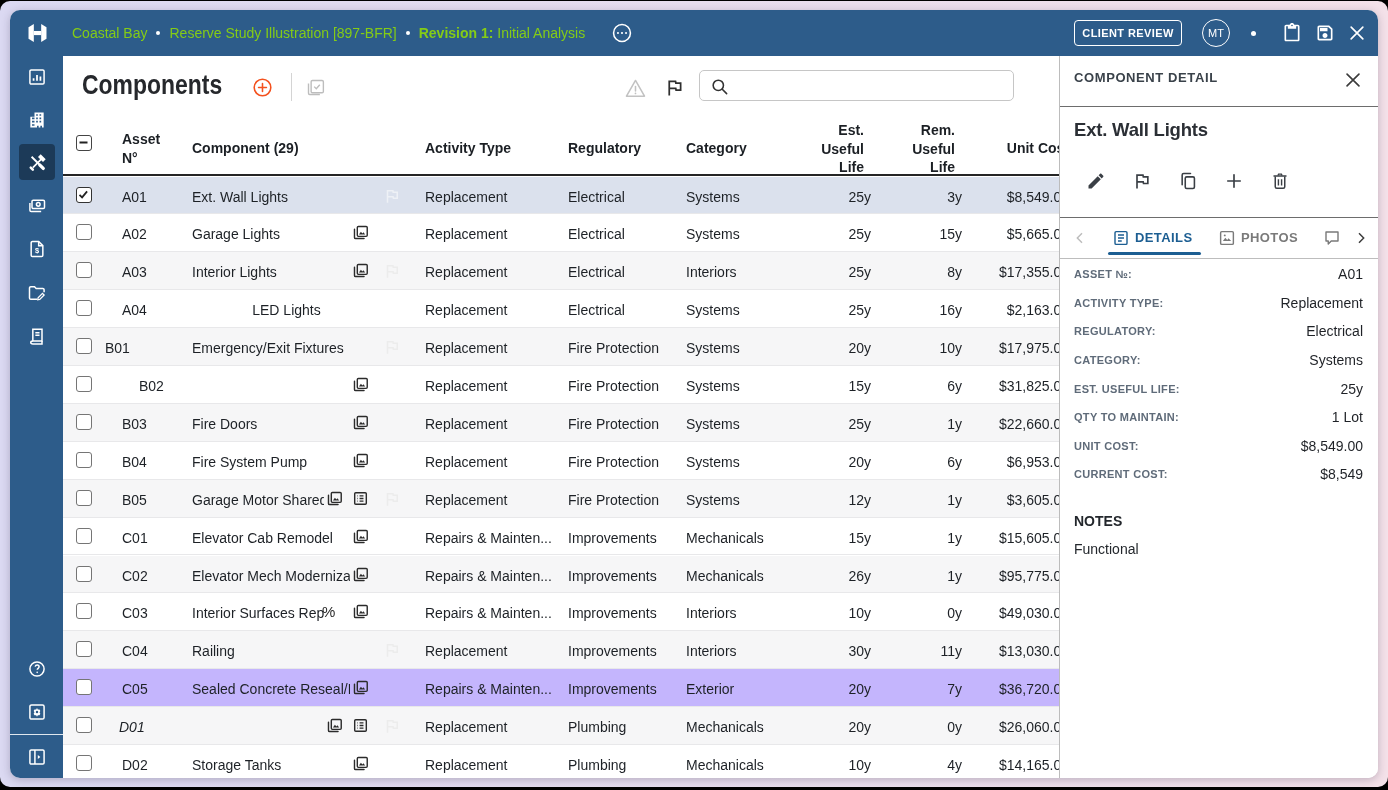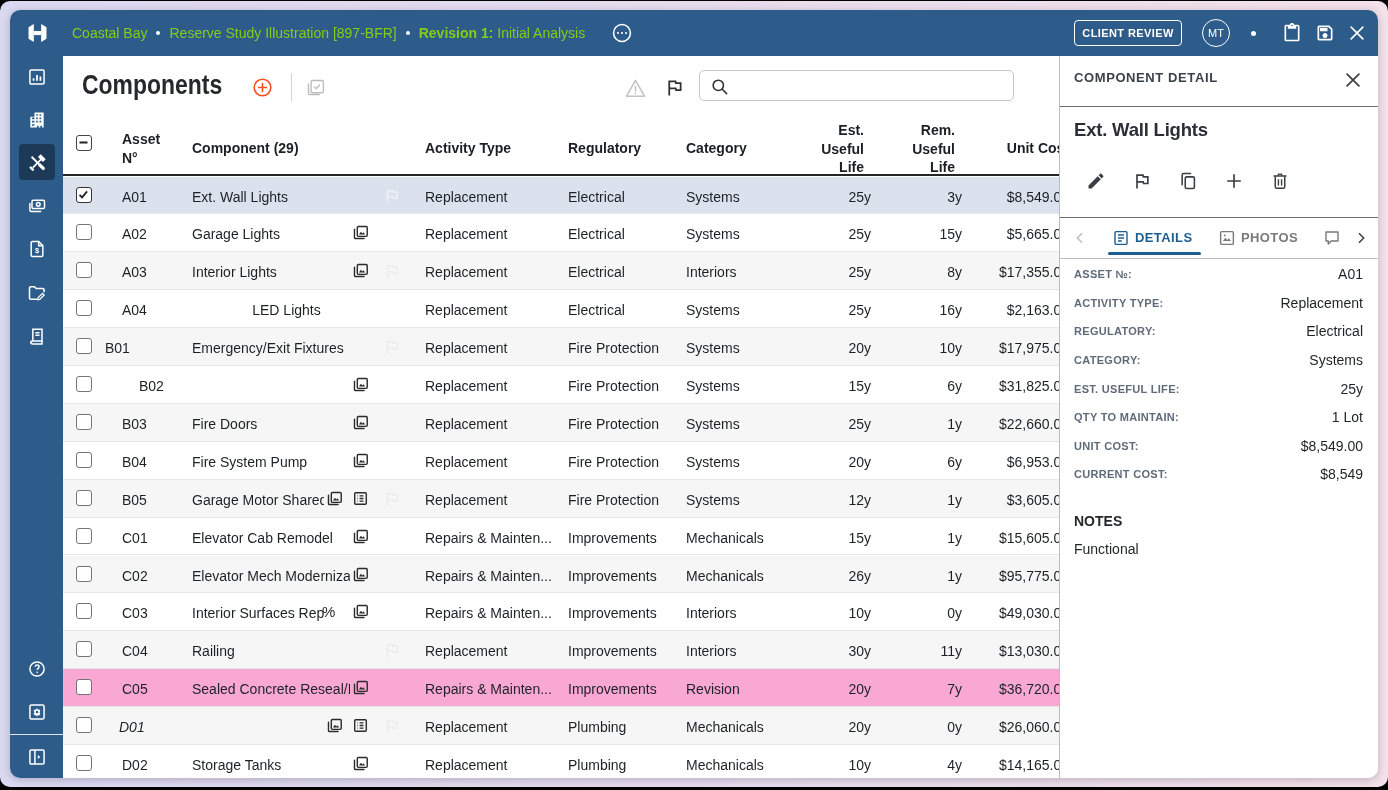--- a/index.html
+++ b/index.html
@@ -397,32 +397,32 @@
    <span class="fl"><svg width="18" height="18" viewBox="0 0 24 24" fill="#ececec">
                 <path d="M12.36 6l.4 2H18v6h-3.36l-.4-2H7V6h5.36M14 4H5v17h2v-7h5.6l.4 2h7V6h-5.6L14 4z"></path>
               </svg></span>
    <div class="cell" style="left:362px;">Replacement</div>
    <div class="cell" style="left:505px;">Improvements</div>
    <div class="cell" style="left:623px;">Interiors</div>
    <div class="cell num" style="left:700px;width:108px;">30y</div>
    <div class="cell num" style="left:790px;width:109px;">11y</div>
    <div class="cell num" style="left:905px;width:101px;">$13,030.00</div>
   </div>
-          <div class="trow" style="top:613.2px;background:#f9a8d4;">
+          <div class="trow" style="top:613.2px;background:#c4b5fd;">
    <div class="cb" style="top:10px;border-color:#757575;"></div>
    <div class="cell" style="left:59px;">C05</div>
    <div class="cell" style="left:129px;"><span class="nm" style="width:158px;">Sealed Concrete Reseal/Repair</span></div>
    <span class="ic-b"><svg width="17" height="17" viewBox="0 0 24 24" fill="none" stroke="#2b2b2b" stroke-width="2">
                 <rect x="7.5" y="3.5" width="14" height="14" rx="1.5"></rect>
                 <path d="M9.8 14.7l2.8-3.6 2 2.4 1.5-1.9 2.5 3.1z" fill="#2b2b2b" stroke="none"></path>
                 <path d="M3.5 7.5v11.4c0 .9.7 1.6 1.6 1.6H17" stroke-linecap="round"></path>
               </svg></span>
    <div class="cell" style="left:362px;">Repairs &amp; Mainten...</div>
    <div class="cell" style="left:505px;">Improvements</div>
-   <div class="cell" style="left:623px;">Revision</div>
+   <div class="cell" style="left:623px;">Exterior</div>
    <div class="cell num" style="left:700px;width:108px;">20y</div>
    <div class="cell num" style="left:790px;width:109px;">7y</div>
    <div class="cell num" style="left:905px;width:101px;">$36,720.00</div>
   </div>
           <div class="trow" style="top:651.1px;background:#f6f6f7;">
    <div class="cb" style="top:10px;border-color:#757575;"></div>
    <div class="cell" style="left:56px;font-style:italic;">D01</div>
    <span class="ic-a"><svg width="17" height="17" viewBox="0 0 24 24" fill="none" stroke="#2b2b2b" stroke-width="2">
                 <rect x="7.5" y="3.5" width="14" height="14" rx="1.5"></rect>
                 <path d="M9.8 14.7l2.8-3.6 2 2.4 1.5-1.9 2.5 3.1z" fill="#2b2b2b" stroke="none"></path>

